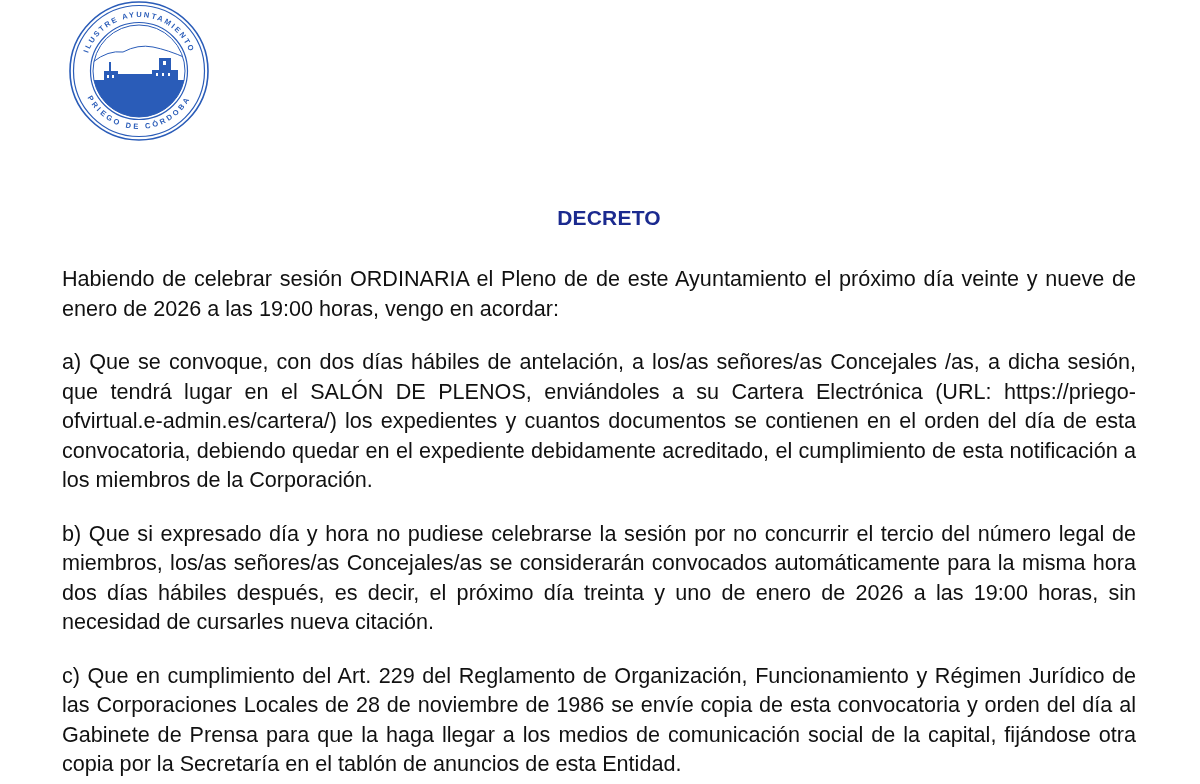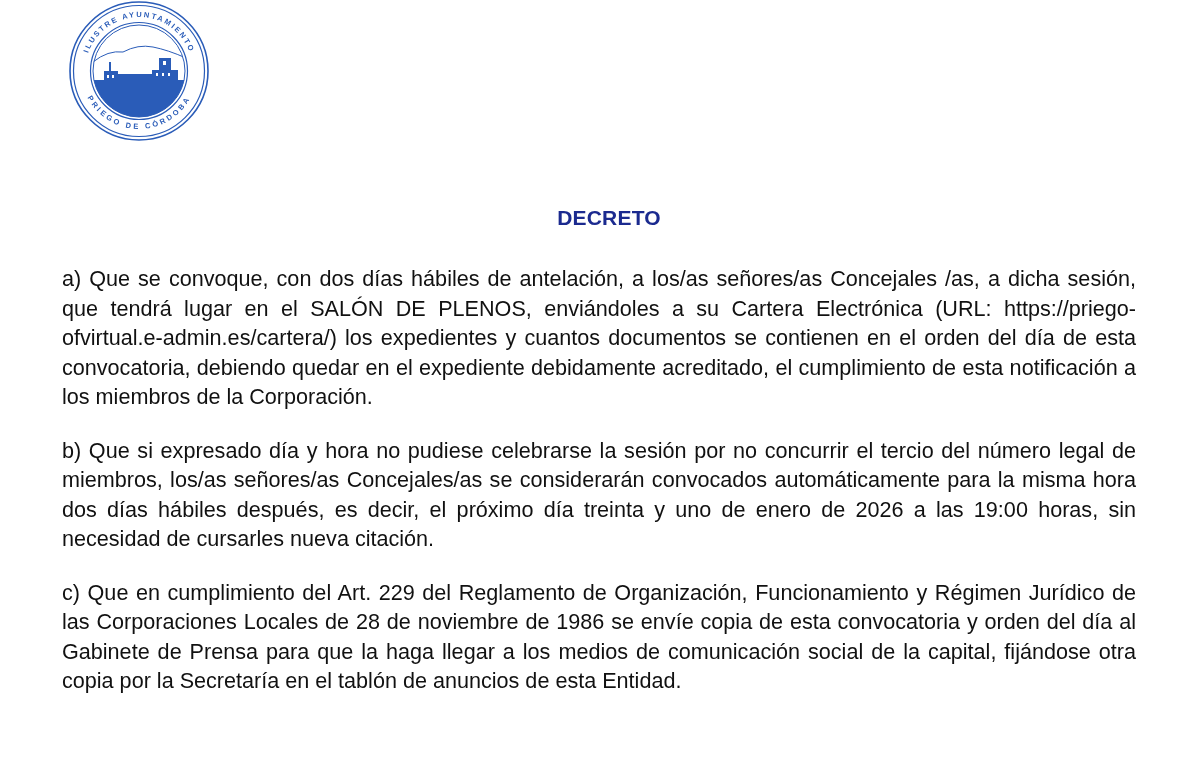--- a/index.html
+++ b/index.html
@@ -83,16 +83,17 @@
       <rect x="88" y="73" width="2" height="3" fill="#ffffff"></rect>
       <rect x="94" y="73" width="2" height="3" fill="#ffffff"></rect>
       <rect x="100" y="73" width="2" height="3" fill="#ffffff"></rect>
     </g>
   </svg>
 </div>
 
 <div class="title">DECRETO</div>
 
 <div class="body-text">
+  <p class="para">Habiendo de celebrar sesión ORDINARIA el Pleno de de este Ayuntamiento el próximo día veinte y nueve de enero de 2026 a las 19:00 horas, vengo en acordar:</p>
   <p class="para">a) Que se convoque, con dos días hábiles de antelación, a los/as señores/as Concejales /as, a dicha sesión, que tendrá lugar en el SALÓN DE PLENOS, enviándoles a su Cartera Electrónica (URL: https://priego-ofvirtual.e-admin.es/cartera/) los expedientes y cuantos documentos se contienen en el orden del día de esta convocatoria, debiendo quedar en el expediente debidamente acreditado, el cumplimiento de esta notificación a los miembros de la Corporación.</p>
   <p class="para">b) Que si expresado día y hora no pudiese celebrarse la sesión por no concurrir el tercio del número legal de miembros, los/as señores/as Concejales/as se considerarán convocados automáticamente para la misma hora dos días hábiles después, es decir, el próximo día treinta y uno de enero de 2026 a las 19:00 horas, sin necesidad de cursarles nueva citación.</p>
   <p class="para">c) Que en cumplimiento del Art. 229 del Reglamento de Organización, Funcionamiento y Régimen Jurídico de las Corporaciones Locales de 28 de noviembre de 1986 se envíe copia de esta convocatoria y orden del día al Gabinete de Prensa para que la haga llegar a los medios de comunicación social de la capital, fijándose otra copia por la Secretaría en el tablón de anuncios de esta Entidad.</p>
 </div>
 
 </body></html>

